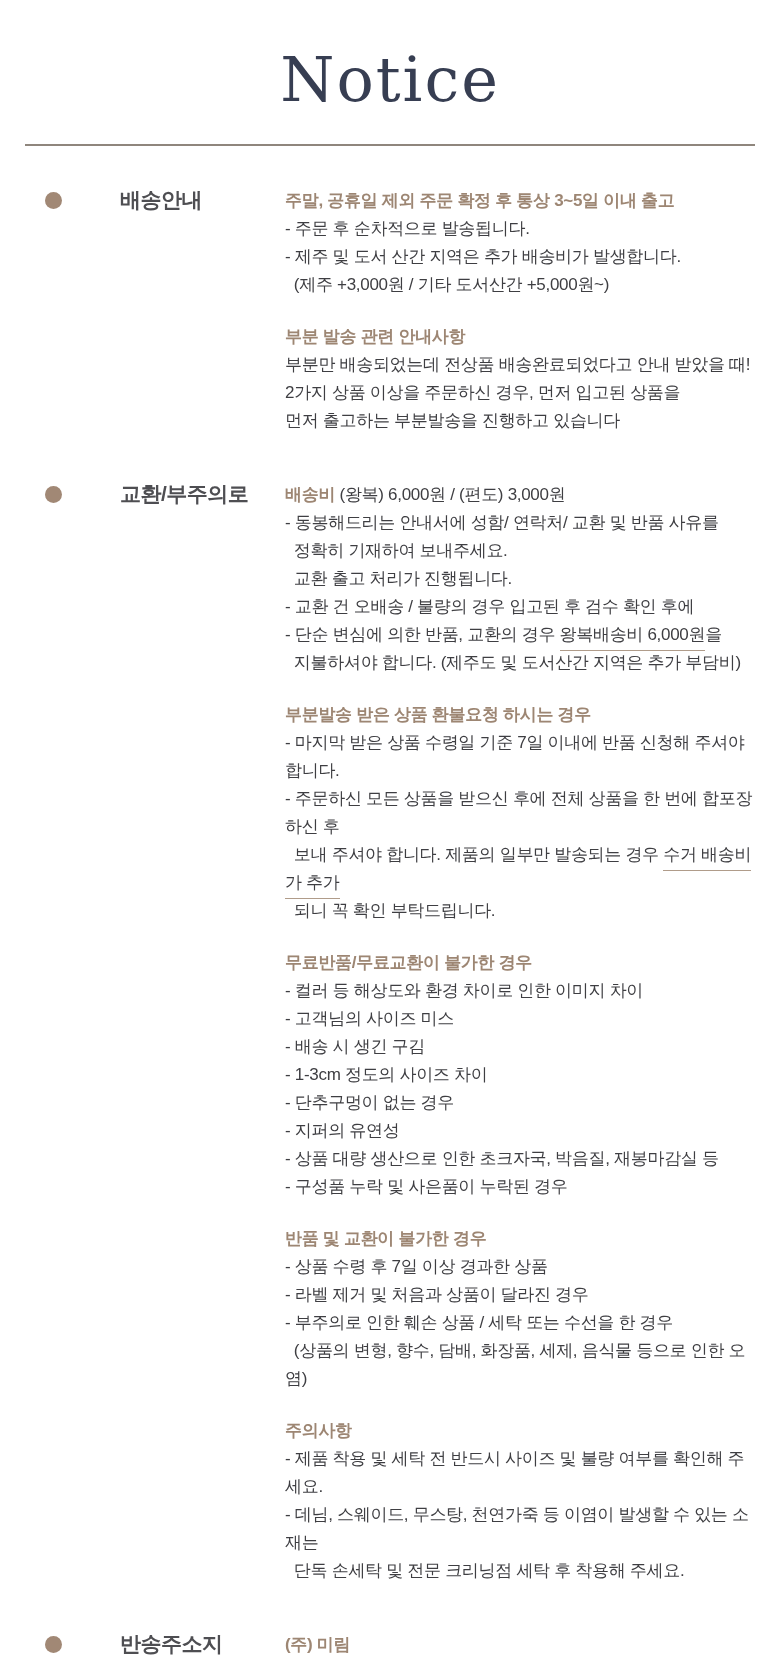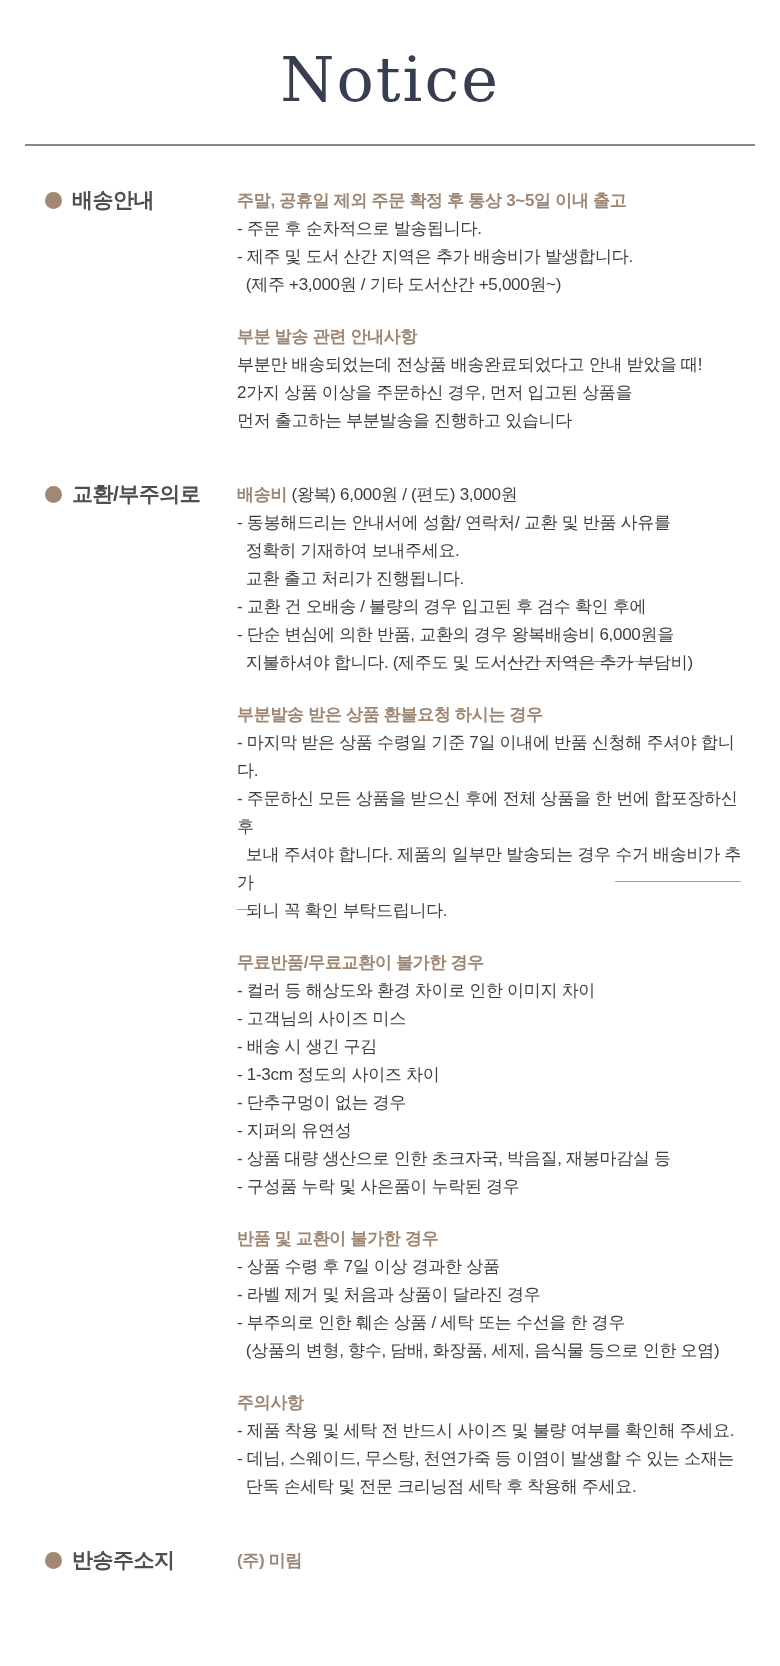--- a/index.html
+++ b/index.html
@@ -18,31 +18,31 @@
   .section{display:flex;align-items:flex-start;}
   .section + .section{margin-top:45px;}
   .section-left{
     width:192px;flex-shrink:0;display:flex;align-items:center;
   }
   .bullet{
     width:17px;height:17px;border-radius:50%;background:#a18875;
     display:inline-block;margin-right:10px;flex-shrink:0;
   }
   .section-heading{
-    font-size:21px;font-weight:700;color:#4e4e52;letter-spacing:-0.5px;white-space:nowrap;
+    font-size:21px;font-weight:700;color:#4e4e52;letter-spacing:-0.5px;white-space:nowrap;margin-left:48px;
   }
-  .section-right{flex:1;min-width:0;padding-top:1px;}
+  .section-right{flex:1;min-width:0;padding-top:1px;margin-left:48px;}
   .block + .block{margin-top:24px;}
   .block-heading{font-size:17px;line-height:28px;letter-spacing:-0.3px;white-space:pre-wrap;}
   .block-heading .accent{font-weight:700;color:#9d8673;}
   .block-heading .suffix{font-weight:400;color:#3e3e42;}
   .line{
     font-size:17px;line-height:28px;color:#3e3e42;letter-spacing:-0.3px;white-space:pre-wrap;
   }
-  .u{border-bottom:1px solid #b09c8a;padding-bottom:17px;text-align:right;}
+  .u{border-bottom:1px solid #b09c8a;padding-bottom:6px;text-align:right;}
 </style>
 </head>
 <body>
 
 <h1 class="page-title">Notice</h1>
 <hr class="divider">
 
 <div class="main">
   <div class="section">
     <div class="section-left">

